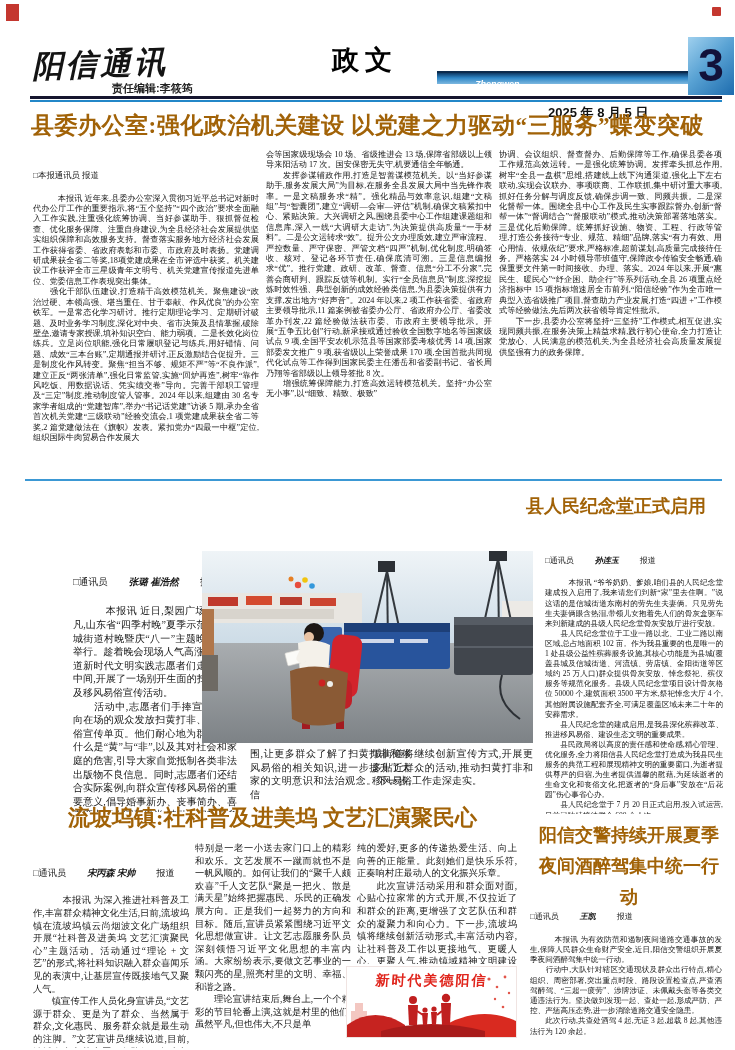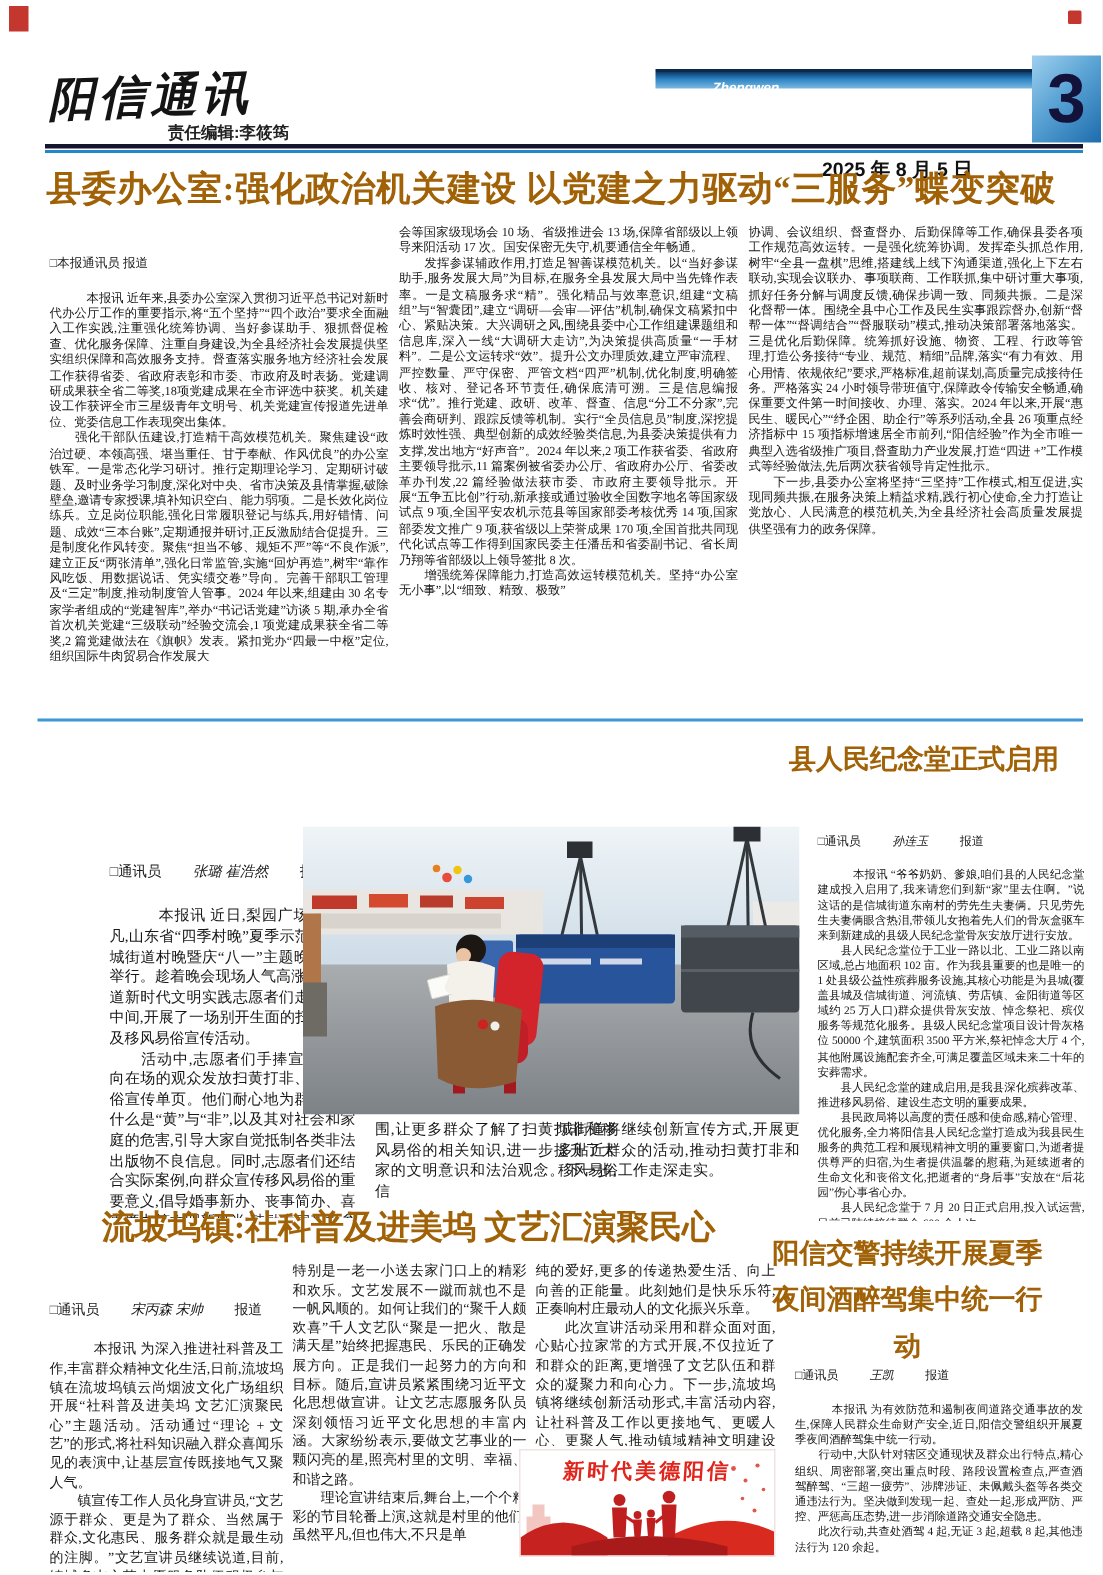--- a/index.html
+++ b/index.html
@@ -7,21 +7,21 @@
         font-family:"Liberation Serif",serif;color:#1b1b1b;}
   .abs{position:absolute;}
   
   .reg-mark{background:#c4372f;}
   .logo{font-family:"Liberation Serif",serif;font-style:italic;font-weight:900;font-size:31px;
         letter-spacing:3px;transform:rotate(-2deg);color:#141414;}
   .editor{font-family:"Liberation Sans",sans-serif;font-weight:bold;font-size:11px;color:#222;}
   .section-title{font-family:"Liberation Sans",sans-serif;font-weight:900;font-size:27px;
         text-align:center;letter-spacing:6px;color:#000;}
   .zbar{background:linear-gradient(180deg,#0e3a66 0%,#2e86c6 45%,#7db8e0 100%);
-        border-top:2px solid #0b2b4d;}
+        border-top:2px solid #0b2b4d;margin-top:25px;}
   .zbar span{font-family:"Liberation Sans",sans-serif;font-style:italic;font-weight:bold;
         font-size:9px;color:#fff;padding-left:38px;line-height:11px;display:inline-block;}
   .date{font-family:"Liberation Sans",sans-serif;font-weight:bold;font-size:13px;color:#111;}
   .page-num{background:linear-gradient(135deg,#9fd0ee 0%,#5aa3d4 45%,#1d6cae 100%);
         font-family:"Liberation Sans",sans-serif;font-weight:900;font-size:46px;color:#12123a;
         text-align:center;line-height:56px;}
   .rule-dark{background:#15152f;}
   .rule-blue{background:#2387c8;}
   
   .headline{font-weight:900;text-align:center;color:#a16207;font-family:"Liberation Serif",serif;}
@@ -31,40 +31,41 @@
   .h-bot{font-size:22px;}
   .h-two{font-size:18px;line-height:31px;}
   
   .body-text{text-align:justify;white-space:pre-wrap;overflow:hidden;color:#161616;}
   .t-lead{font-size:8.2px;line-height:10.4px;}
   .t-mid{font-size:10px;line-height:13.6px;}
   .t-side{font-size:7.6px;line-height:10.1px;}
   .t-bot{font-size:9.3px;line-height:12.6px;}
   .t-cop{font-size:7.6px;line-height:10.2px;}
   .byline{white-space:normal;margin-bottom:2px;}
-  .byline .names{font-style:italic;font-weight:normal;padding:0 21px;}
+  .byline .names{font-style:italic;font-weight:bold;padding:0 21px;}
   .byline-lead{font-size:8.4px;}
   .byline-mid{font-size:9.6px;}
   .byline-bot{font-size:9.2px;}
   .byline-side{font-size:8px;}
   .divider{background:#3b98d4;}
   
   .banner-text{font-family:"Liberation Sans",sans-serif;font-weight:900;font-size:14px;
         color:#e0251c;text-align:center;letter-spacing:2px;transform:skewX(-4deg);}
 </style>
 </head>
 <body>
 
 <div id="page">
 
   <div class="abs reg-mark" style="left:6px;top:4px;width:13px;height:17px;"></div>
   <div class="abs reg-mark" style="left:712px;top:7px;width:9px;height:9px;border-radius:1px;"></div>
 
   <div class="abs logo" style="left:32px;top:42px;width:230px;height:44px;">阳信通讯</div>
   <div class="abs editor" style="left:112px;top:81px;width:160px;">责任编辑:李筱筠</div>
+  <div class="abs section-title" style="left:295px;top:42px;width:140px;">政文</div>
   <div class="abs zbar" style="left:437px;top:46px;width:285px;height:11px;">
     <span>Zhengwen</span>
   </div>
   <div class="abs date" style="left:548px;top:72px;width:160px;margin-top:32px;">2025 年 8 月 5 日</div>
   <div class="abs page-num" style="left:688px;top:37px;width:46px;height:58px;">3</div>
   <div class="abs rule-dark" style="left:30px;top:96px;width:692px;height:3px;"></div>
   <div class="abs rule-blue" style="left:30px;top:100px;width:692px;height:2px;"></div>
 
   <div class="abs headline h-main" style="left:25px;top:110px;width:685px;height:34px;">县委办公室:强化政治机关建设 以党建之力驱动“三服务”蝶变突破</div>
 
@@ -231,21 +232,21 @@
           <path d="M84,45 L90,45 L89,58 L85,58 Z"></path>
         <circle cx="99" cy="31" r="4.2"></circle>
           <path d="M94,36 L104,36 L103,58 L95,58 Z"></path>
         <line x1="70" y1="44" x2="76" y2="48" stroke="#c01f1f" stroke-width="2"></line>
         <line x1="90" y1="48" x2="95" y2="44" stroke="#c01f1f" stroke-width="2"></line>
       </g>
     </svg>
     <div class="banner-text" style="position:absolute;left:0;top:5px;width:100%;">新时代美德阳信</div>
   </div>
 
-  <div class="abs headline h-two" style="left:507px;top:820px;width:196px;height:64px;">
+  <div class="abs headline h-two" style="left:531px;top:820px;width:196px;height:64px;">
     <div>阳信交警持续开展夏季</div>
     <div>夜间酒醉驾集中统一行动</div>
   </div>
   <div class="abs body-text t-cop" style="left:530px;top:892px;width:192px;height:152px;">
     <div class="byline byline-side">
       <span>□通讯员</span><span class="names">王凯</span><span>报道</span>
     </div>
     <span>　　本报讯 为有效防范和遏制夜间道路交通事故的发生,保障人民群众生命财产安全,近日,阳信交警组织开展夏季夜间酒醉驾集中统一行动。
 　　行动中,大队针对辖区交通现状及群众出行特点,精心组织、周密部署,突出重点时段、路段设置检查点,严查酒驾醉驾、“三超一疲劳”、涉牌涉证、未佩戴头盔等各类交通违法行为。坚决做到发现一起、查处一起,形成严防、严控、严惩高压态势,进一步消除道路交通安全隐患。
 　　此次行动,共查处酒驾 4 起,无证 3 起,超载 8 起,其他违法行为 120 余起。</span>

